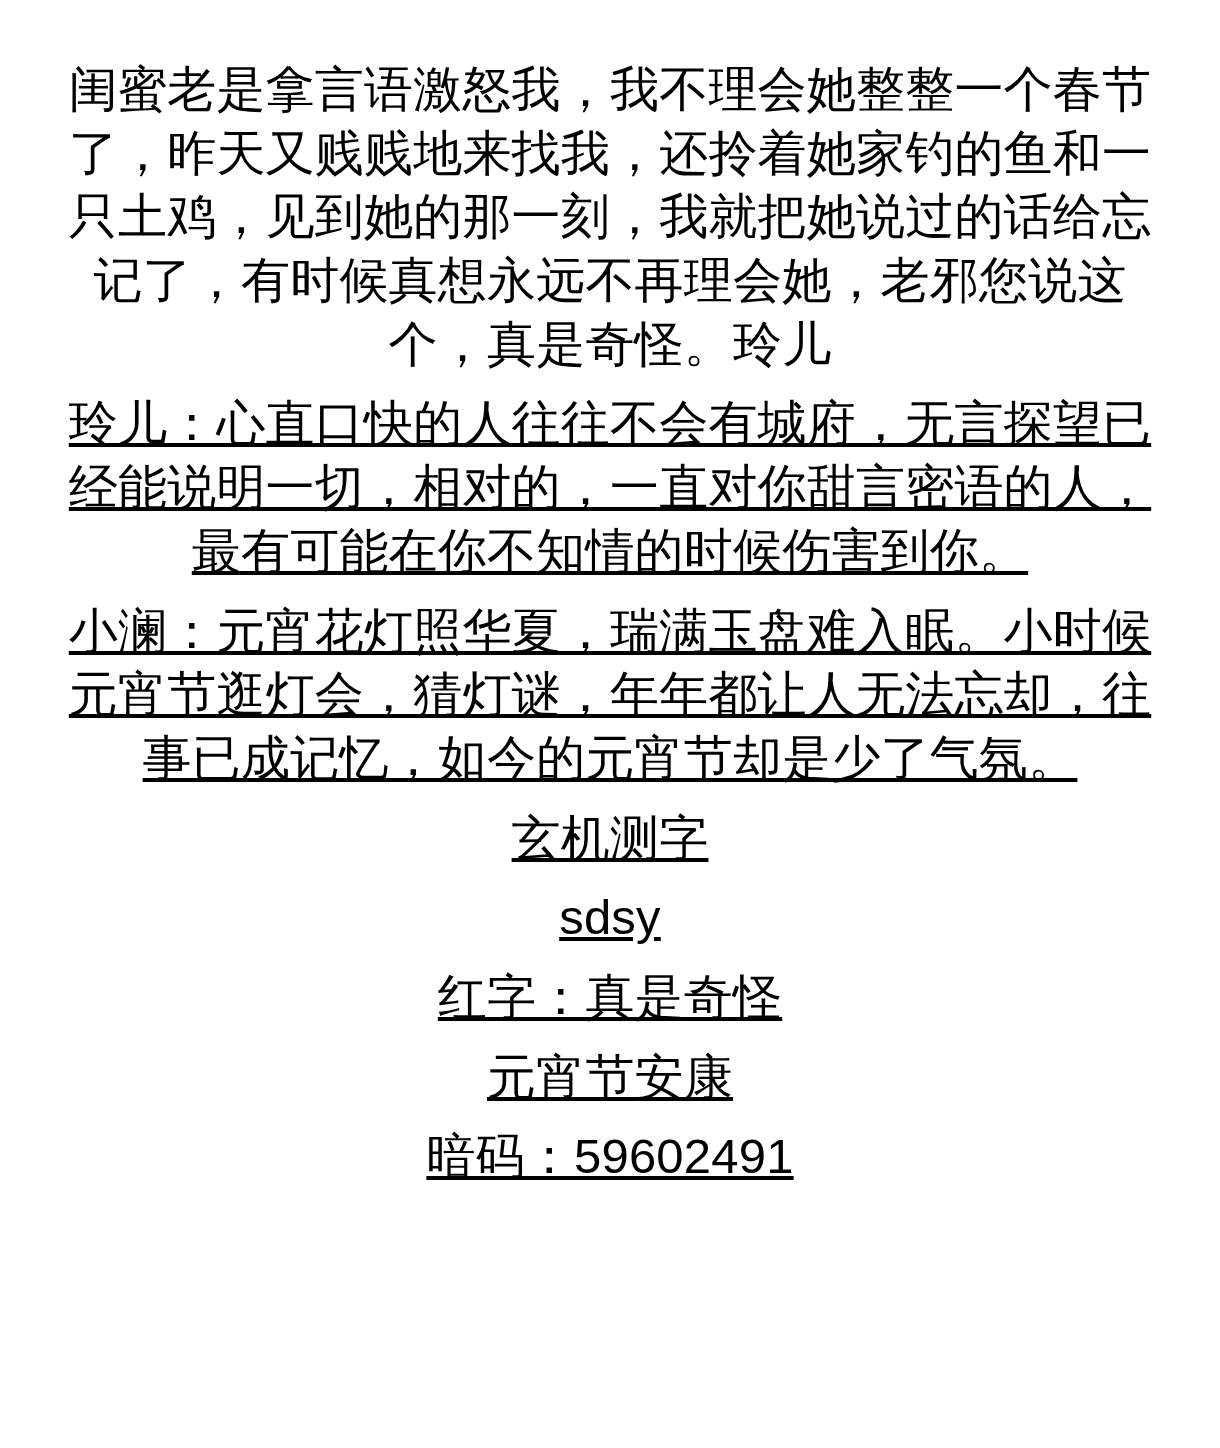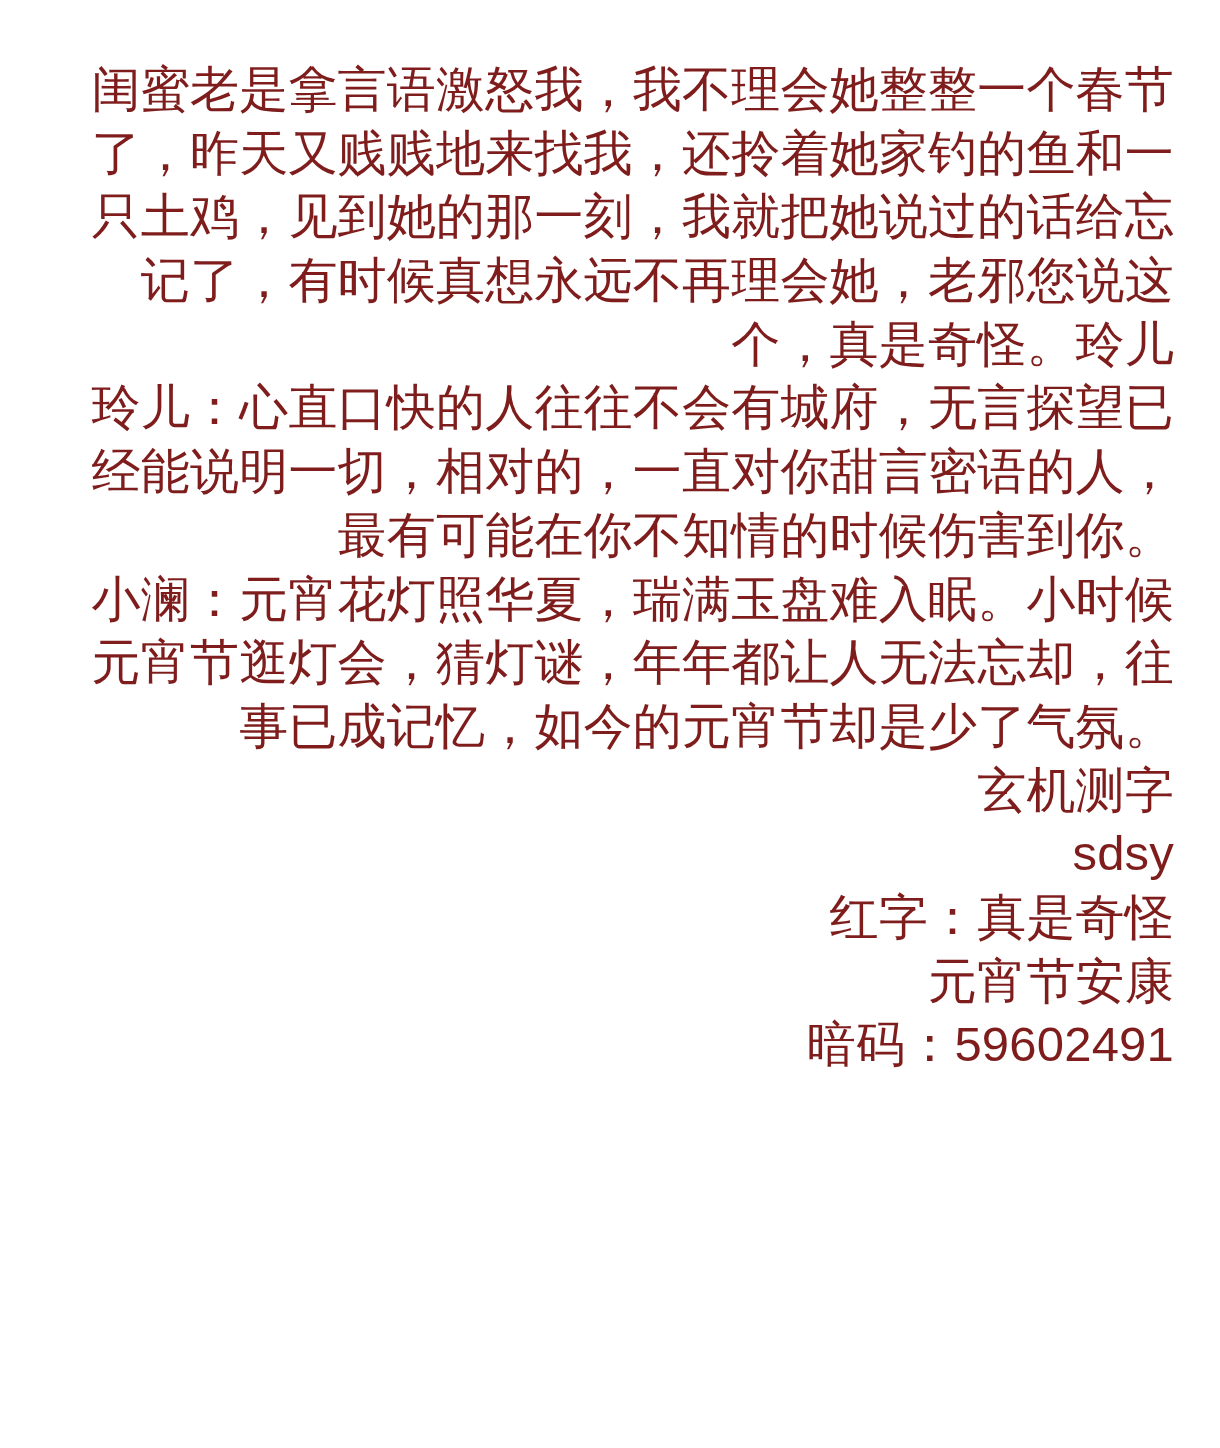--- a/index.html
+++ b/index.html
@@ -18,31 +18,32 @@
     box-sizing: border-box;
     width: 1220px;
     height: 1448px;
     padding: 58px 46px 0 46px;
     background: #ffffff;
   }
   .text-block {
     font-size: 49px;
     line-height: 1.30;
     letter-spacing: 0.2px;
-    color: #7f1d1d;
+    color: #000000;
     font-weight: 400;
-    text-align: right;
+    text-align: center;
     word-break: break-word;
   }
   .para {
     margin: 0;
     padding: 0;
   }
   .para + .para {
-    margin-top: 0;
+    margin-top: 16px;
+    text-decoration: underline;
   }
   .tail {
     margin-top: 2px;
   }
 </style>
 </head>
 <body>
 
 <div class="page">
   <div class="text-block">

